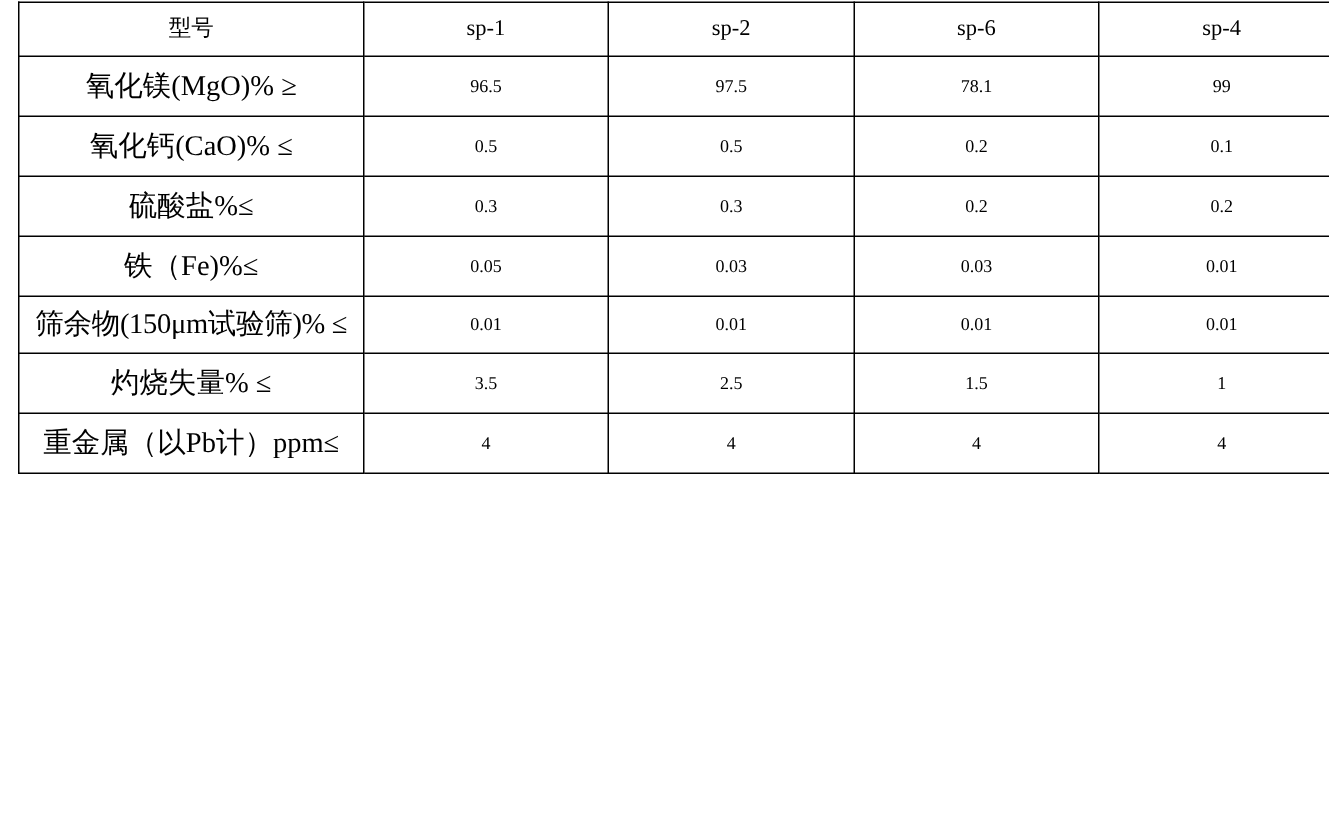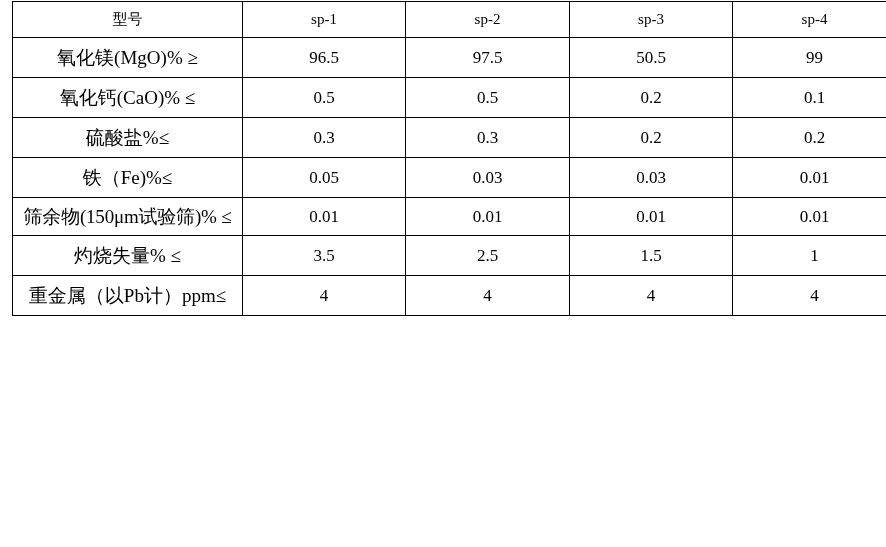--- a/index.html
+++ b/index.html
@@ -51,21 +51,21 @@
     font-size: 15px;
   }
   table.spec td.label {
     font-size: 19px;
   }
   table.spec td.label.tight {
     font-size: 19px;
     letter-spacing: -0.2px;
   }
   table.spec td.value {
-    font-size: 17px;
+    font-size: 12px;
     font-family: "Liberation Serif", "DejaVu Serif", serif;
   }
   table.spec tr.short th,
   table.spec tr.short td {
     height: 38px;
   }
 </style>
 </head>
 <body>
 
@@ -76,30 +76,30 @@
         <col class="c1">
         <col class="c2">
         <col class="c3">
         <col class="c4">
     </colgroup>
     <thead>
       <tr>
         <th>型号</th>
         <th>sp-1</th>
         <th>sp-2</th>
-        <th>sp-3</th>
+        <th>sp-6</th>
         <th>sp-4</th>
       </tr>
     </thead>
     <tbody>
       <tr>
         <td class="label">氧化镁(MgO)%  ≥</td>
         <td class="value">96.5</td>
         <td class="value">97.5</td>
-        <td class="value">50.5</td>
+        <td class="value">78.1</td>
         <td class="value">99</td>
       </tr>
       <tr>
         <td class="label">氧化钙(CaO)%  ≤</td>
         <td class="value">0.5</td>
         <td class="value">0.5</td>
         <td class="value">0.2</td>
         <td class="value">0.1</td>
       </tr>
       <tr>

